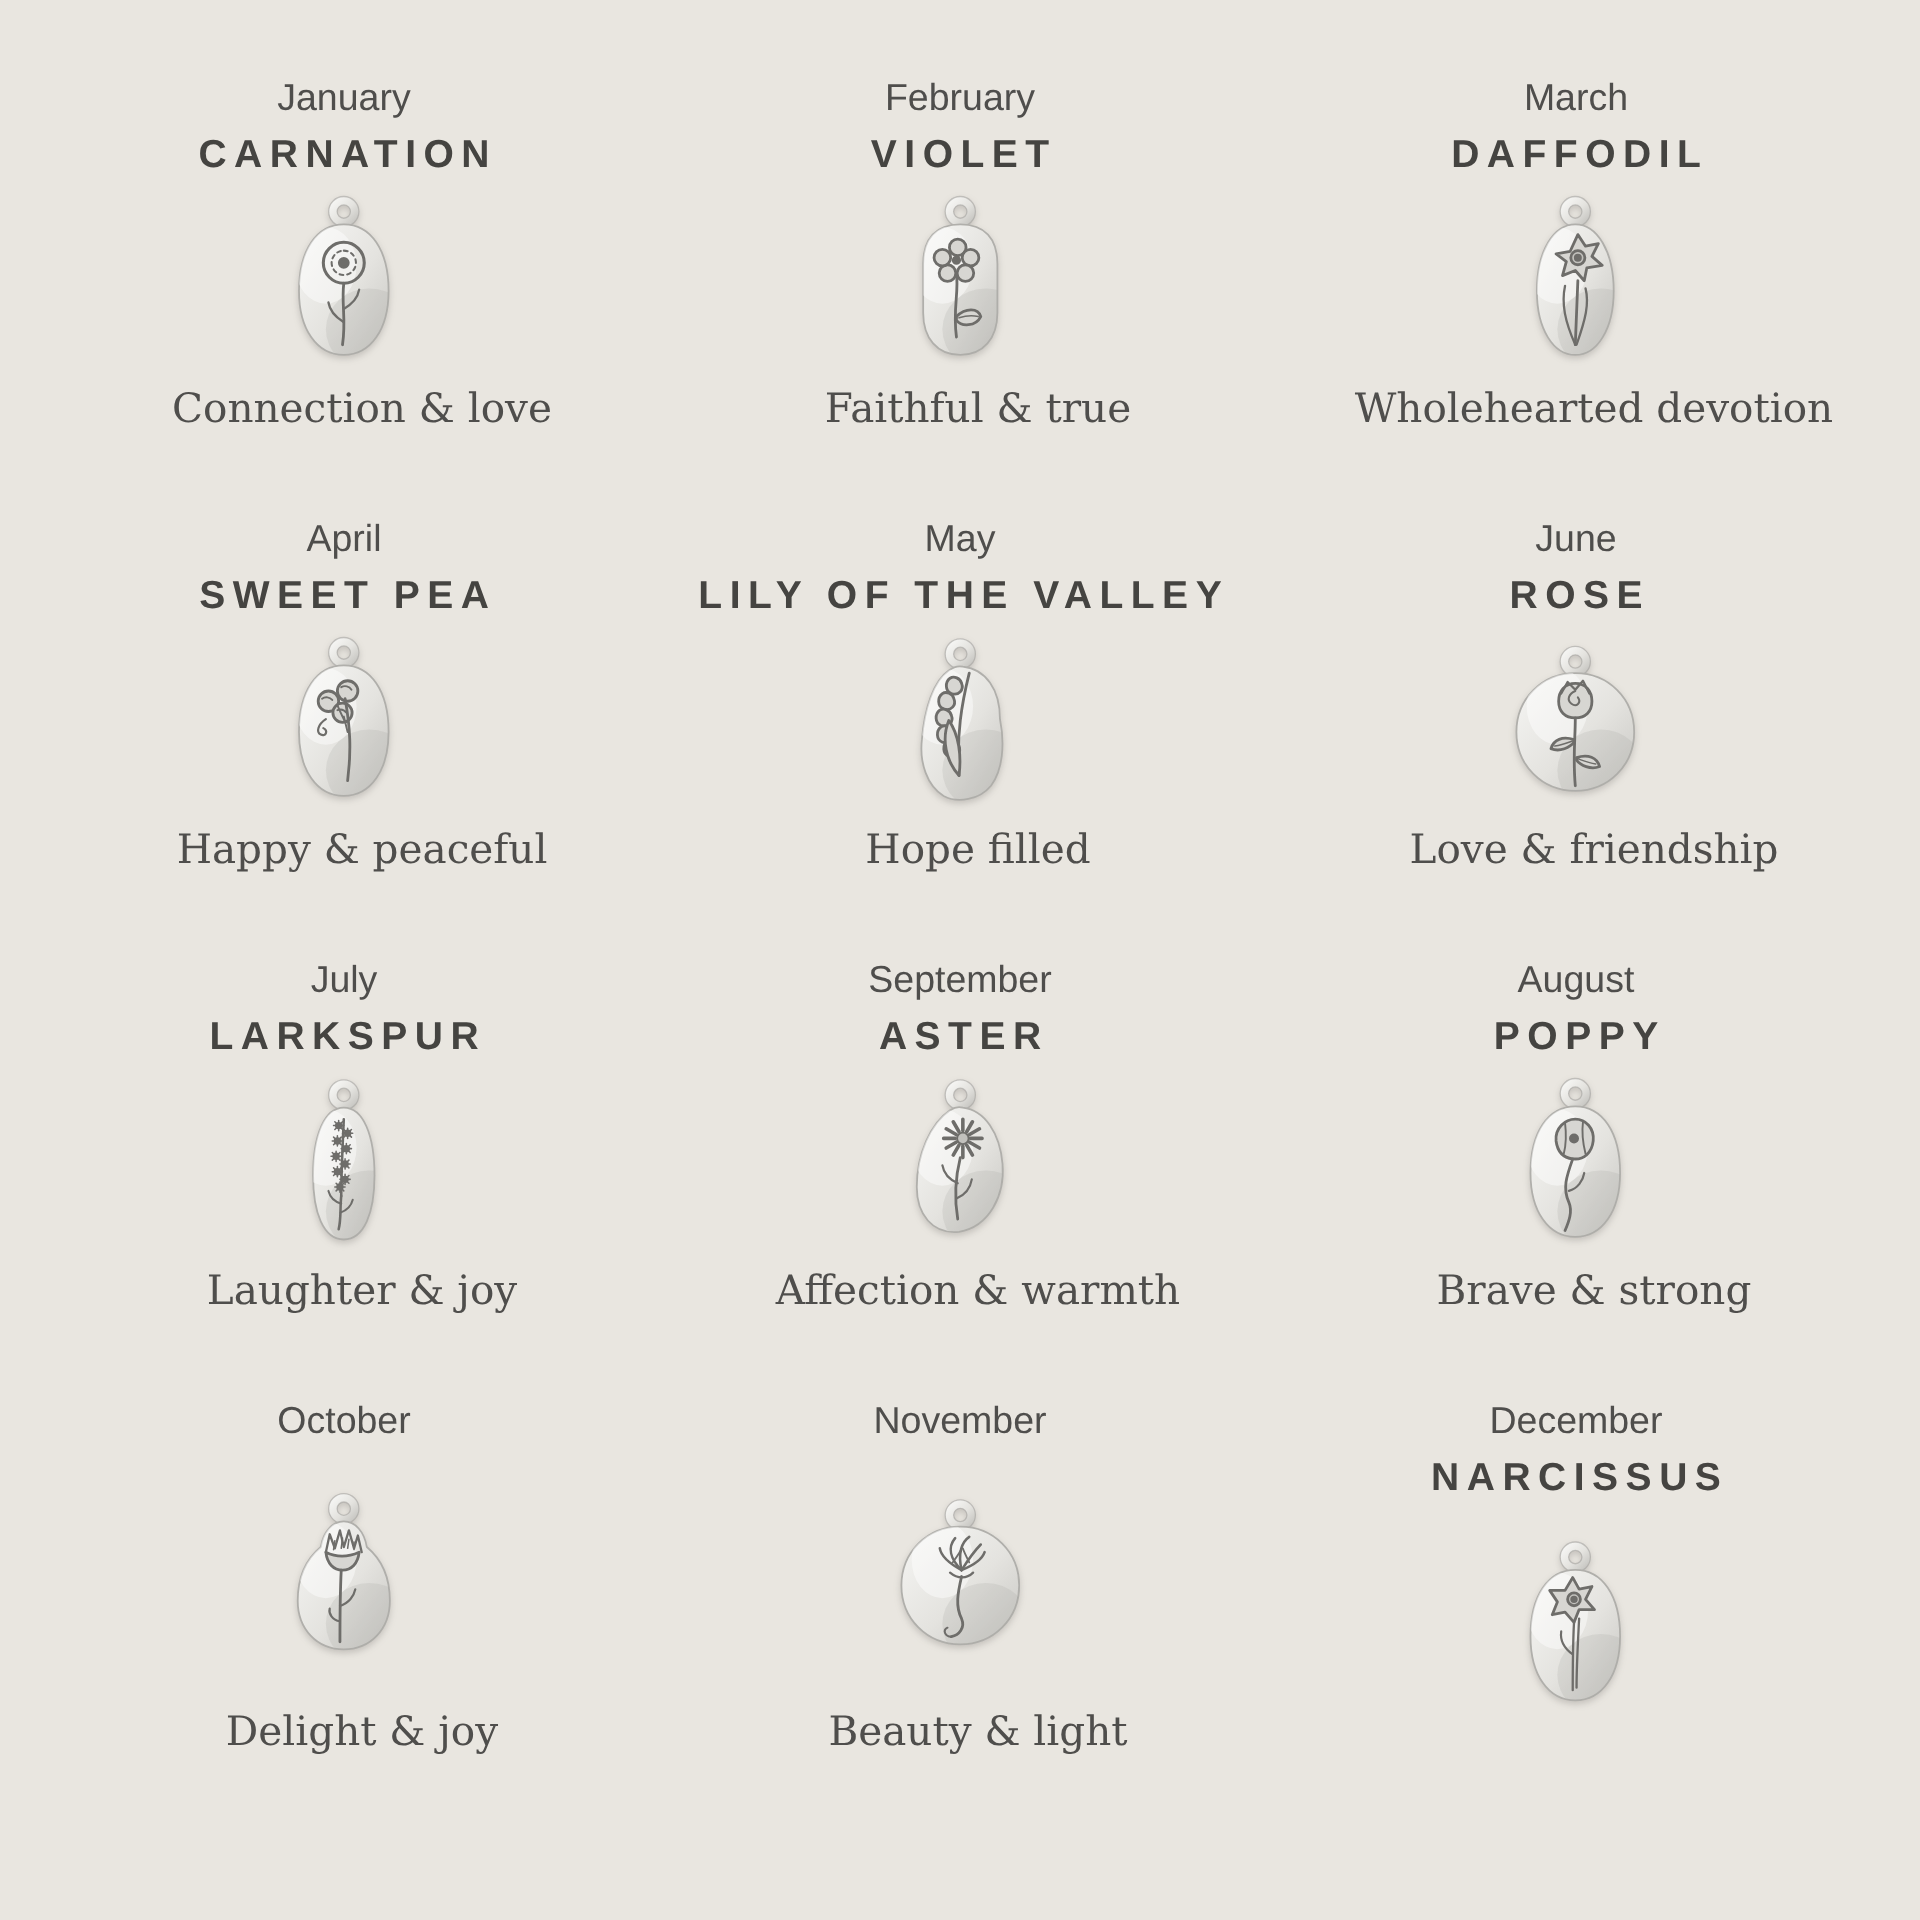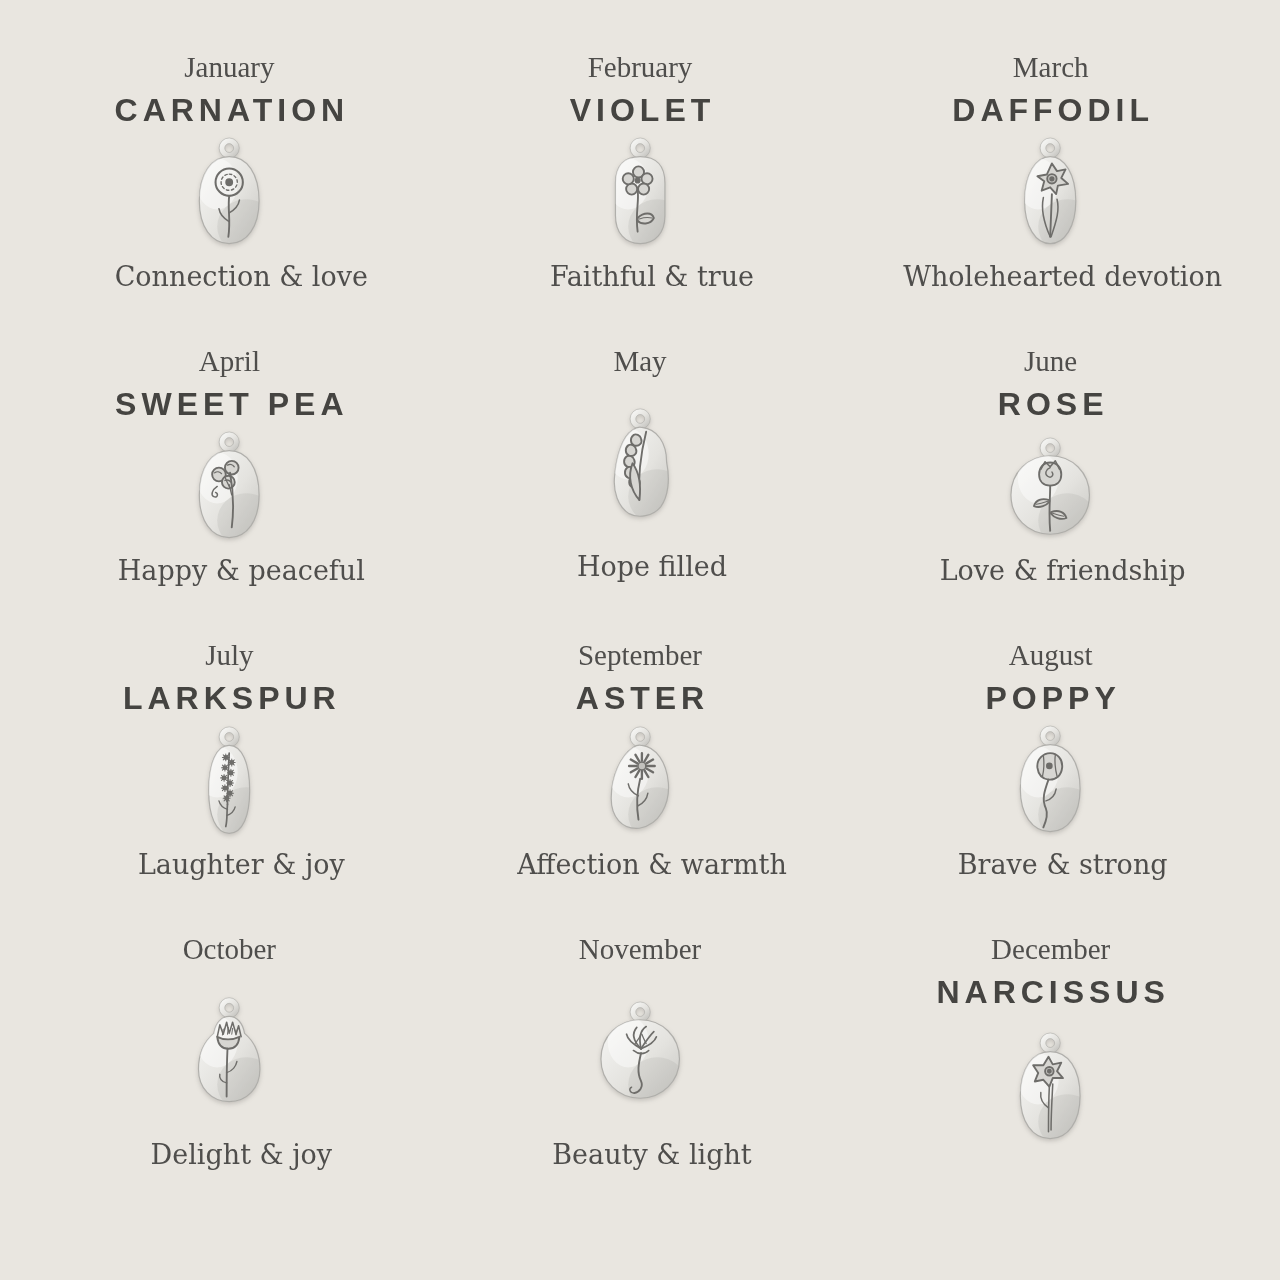--- a/index.html
+++ b/index.html
@@ -15,26 +15,26 @@
   .grid{
     width:1232px;margin:0 auto;padding-top:50px;
     display:grid;grid-template-columns:repeat(3,1fr);
     row-gap:56px;
   }
   .cell{
     height:238px;
     display:flex;flex-direction:column;align-items:center;text-align:center;
   }
   .month{
-    font-family:Liberation Serif, serif;
-    font-size:29px;line-height:1.2;color:var(--text);
+    font-family:Liberation Sans, sans-serif;
+    font-size:25px;line-height:1.2;color:var(--text);
   }
   .flower{
     font-family:"Liberation Sans",sans-serif;font-weight:700;
-    font-size:32px;letter-spacing:5px;text-indent:5px;
+    font-size:26px;letter-spacing:5px;text-indent:5px;
     color:var(--heading);margin-top:7px;white-space:nowrap;
   }
   .charm{
     flex:1;display:flex;align-items:center;justify-content:center;
     margin-top:2px;margin-bottom:2px;
   }
   .charm svg{height:128px;display:block;
     filter:drop-shadow(0 2px 2px rgba(90,88,82,.25));}
   .meaning{
     font-family:"DejaVu Serif",serif;
@@ -183,20 +183,21 @@
           <path d="M61,56 C65,78 66,96 63,120" fill="none" stroke="#6e6d6a" stroke-width="2.2" stroke-linecap="round" stroke-linejoin="round"></path>
           <path d="M55,61 C57,66 59,70 61,74" fill="none" stroke="#6e6d6a" stroke-width="1.5" stroke-linecap="round" stroke-linejoin="round"></path>
           <path d="M60,70 C61,74 62,78 63,82" fill="none" stroke="#6e6d6a" stroke-width="1.5" stroke-linecap="round" stroke-linejoin="round"></path>
   </svg>
       </div>
     <div class="meaning">Happy &amp; peaceful</div>
   </figure>
 
   <figure class="cell">
     <figcaption class="month">May</figcaption>
+    <div class="flower">LILY OF THE VALLEY</div>
     <div class="charm">
         <svg viewBox="0 0 120 150" aria-hidden="true">
     <defs>
       <linearGradient id="g4" x1="0" y1="0" x2="1" y2="1">
         <stop offset="0" stop-color="#f6f6f4"></stop>
         <stop offset="0.55" stop-color="#e4e3df"></stop>
         <stop offset="1" stop-color="#c7c6c2"></stop>
       </linearGradient>
       <clipPath id="c4">
               <path d="M62,31 C80,33 91,49 91,72 C95,92 93,112 84,124 C75,135 58,138 47,132 C34,124 28,106 30,88 C32,64 39,42 51,34 C55,31 58,30 62,31 Z"></path>

